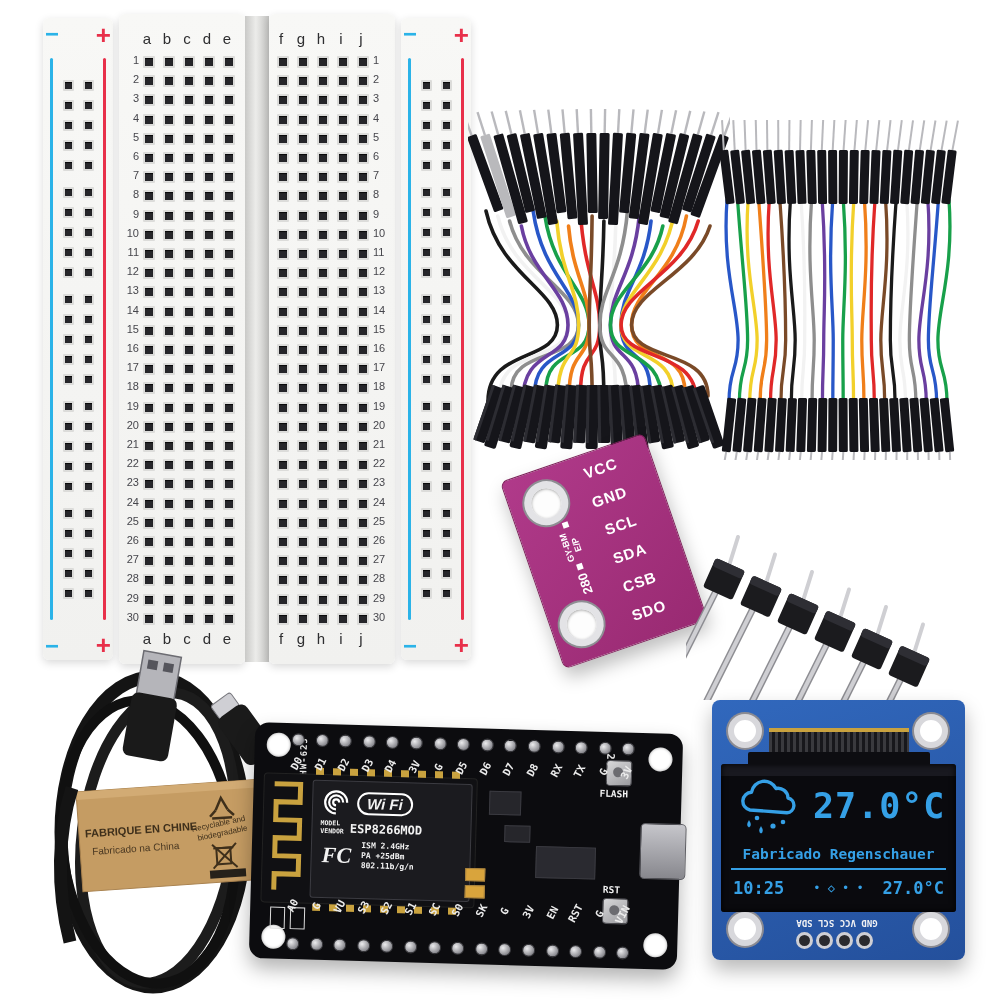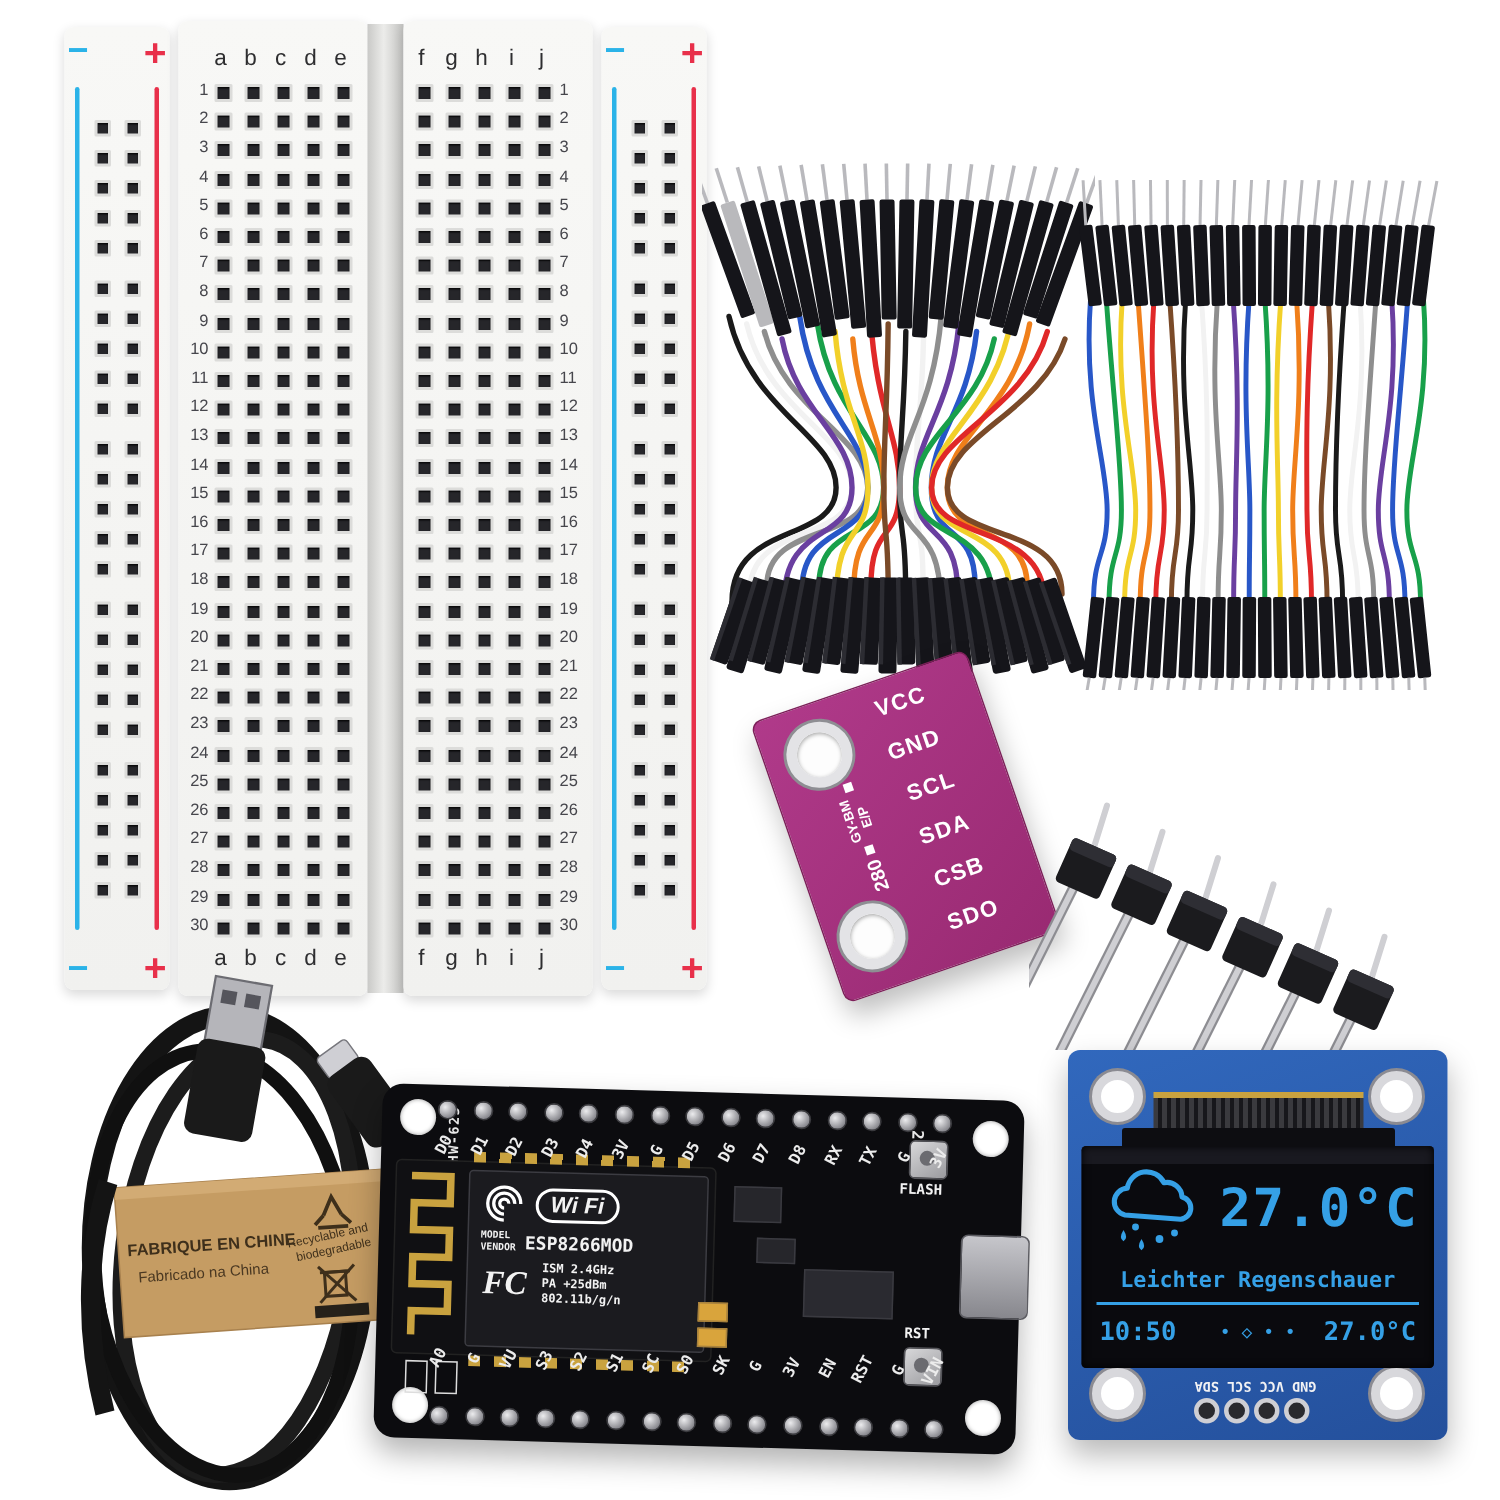--- a/index.html
+++ b/index.html
@@ -1204,23 +1204,23 @@
     <div class="oled-screen">
       <svg width="66" height="60" viewBox="0 0 66 60" style="position:absolute;left:14px;top:12px">
         <path d="M 15 34 a 9 9 0 0 1 1.5-17.8 A 13 13 0 0 1 41 12.5 A 10 10 0 0 1 53 22 a 7.5 7.5 0 0 1 -1 14.8 Z" fill="none" stroke="#35a0e6" stroke-width="3.4" stroke-linejoin="round"></path>
         <path d="M 14 44 q -3.5 5.5 0 7.5 q 3.5 -2 0 -7.5 Z" fill="#35a0e6"></path>
         <path d="M 26 50 q -3.5 5.5 0 7.5 q 3.5 -2 0 -7.5 Z" fill="#35a0e6"></path>
         <circle cx="38" cy="50" r="2.6" fill="#35a0e6"></circle>
         <circle cx="48" cy="46" r="2.3" fill="#35a0e6"></circle>
         <circle cx="22" cy="42" r="2.3" fill="#35a0e6"></circle>
       </svg>
       <div class="cyan disp-font" style="position:absolute;left:92px;top:22px;font-size:35px;font-weight:bold;letter-spacing:1px">27.0°C</div>
-      <div class="cyan disp-font" style="position:absolute;left:0;top:82px;width:100%;text-align:center;font-size:14.5px;font-weight:bold">Leichter Regenschauer</div>
+      <div class="cyan disp-font" style="position:absolute;left:0;top:82px;width:100%;text-align:center;font-size:14.5px;font-weight:bold">Fabricado Regenschauer</div>
       <div style="position:absolute;left:10px;right:10px;top:104px;height:2px;background:#35a0e6"></div>
-      <div class="cyan disp-font" style="position:absolute;left:12px;top:114px;font-size:17px;font-weight:bold">10:50</div>
+      <div class="cyan disp-font" style="position:absolute;left:12px;top:114px;font-size:17px;font-weight:bold">10:25</div>
       <div class="cyan disp-font" style="position:absolute;left:0;top:117px;width:100%;text-align:center;font-size:12px">•  ◇  •  •</div>
       <div class="cyan disp-font" style="position:absolute;right:12px;top:114px;font-size:17px;font-weight:bold">27.0°C</div>
     </div>
 
     <div style="position:absolute;left:55px;top:218px;width:140px;text-align:center;transform:rotate(180deg);font:bold 9px 'DejaVu Sans Mono',monospace;color:#f2f2f4">GND VCC SCL SDA</div>
     <div class="oled-pin" style="left:84px;top:232px"></div>
     <div class="oled-pin" style="left:104px;top:232px"></div>
     <div class="oled-pin" style="left:124px;top:232px"></div>
     <div class="oled-pin" style="left:144px;top:232px"></div>
   </div>

